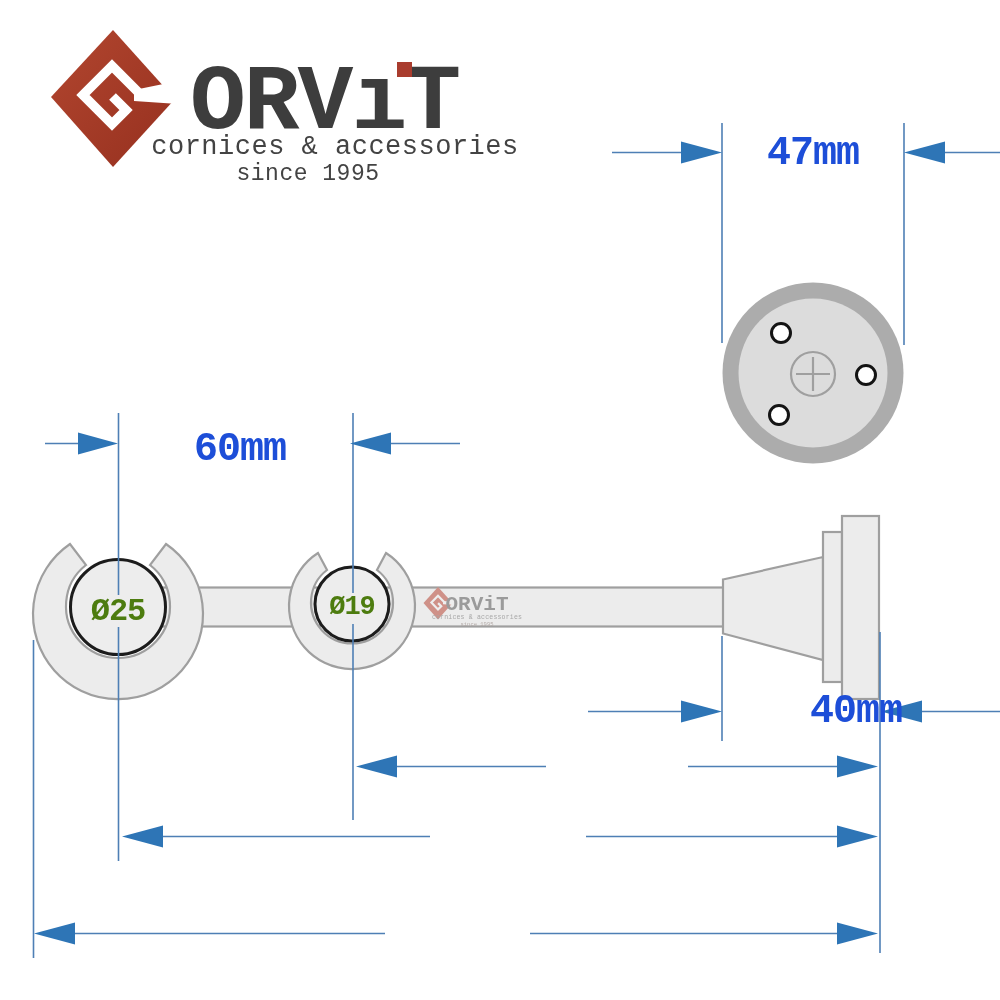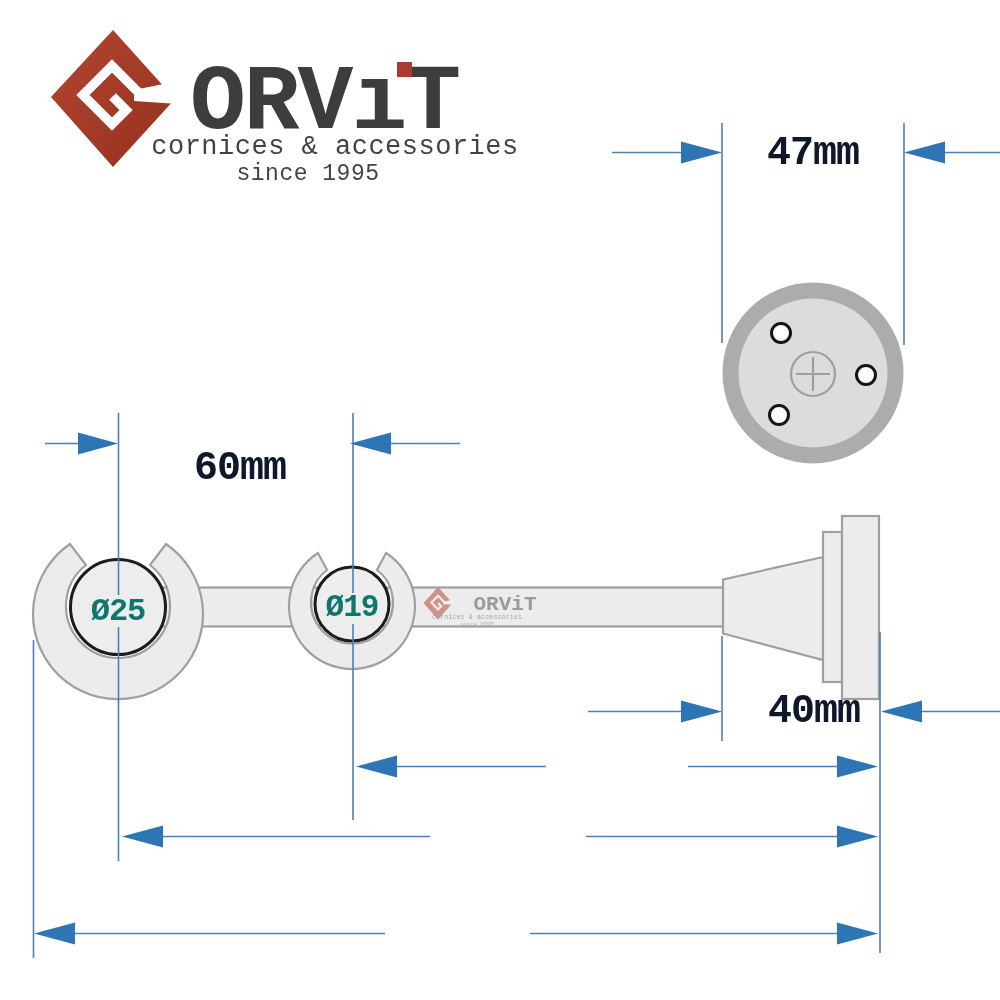--- a/index.html
+++ b/index.html
@@ -6,25 +6,25 @@
   .canvas{
     position:relative;
     width:1000px;height:1000px;
     background:#ffffff;
     font-family:Liberation Mono, monospace;
     overflow:hidden;
   }
   .canvas svg{position:absolute;left:0;top:0;}
   .txt{position:absolute;transform:translate(-50%,-50%);white-space:nowrap;}
   .dim{
-    font-weight:bold;font-size:40px;color:#0f172a;letter-spacing:-1px;
+    font-weight:bold;font-size:40px;color:#1d4ed8;letter-spacing:-1px;
   }
-  .cup-label{font-weight:bold;color:#0f766e;letter-spacing:-1px;}
+  .cup-label{font-weight:bold;color:#4d7c0f;letter-spacing:-1px;}
   #label-25{font-size:32px;}
-  #label-19{font-size:31px;}
+  #label-19{font-size:27px;}
   .brand{
     position:absolute;left:190px;top:57px;
     font-weight:bold;font-size:93px;line-height:1;
     color:#3d3d3d;letter-spacing:-2px;display:flex;
   }
   .brand span{display:inline-block;}
   .i-dot{
     position:absolute;left:397px;top:62px;width:15px;height:15px;
     background:#a93c2e;
   }
@@ -136,20 +136,20 @@
       <span>T</span>
   </div>
   <div class="i-dot"></div>
   <div class="txt tagline" style="left:335px;top:147px;">cornices &amp; accessories</div>
   <div class="txt since" style="left:308px;top:174px;">since 1995</div>
 
   <div class="txt cup-label" id="label-25" style="left:118px;top:611px;">Ø25</div>
   <div class="txt cup-label" id="label-19" style="left:352px;top:607px;">Ø19</div>
 
   <div class="txt dim" style="left:813px;top:153px;">47mm</div>
-  <div class="txt dim" style="left:240px;top:468px;">60mm</div>
-  <div class="txt dim" style="left:814px;top:711px;">40mm</div>
+  <div class="txt dim" style="left:240px;top:449px;">60mm</div>
+  <div class="txt dim" style="left:856px;top:711px;">40mm</div>
 
-  <div class="txt wm-brand" style="left:505px;top:604px;">ORViT</div>
+  <div class="txt wm-brand" style="left:477px;top:604px;">ORViT</div>
   <div class="txt wm-tagline" style="left:477px;top:617px;">cornices &amp; accessories</div>
   <div class="txt wm-since" style="left:477px;top:624px;">since 1995</div>
 
 </div>
 
 </body></html>

